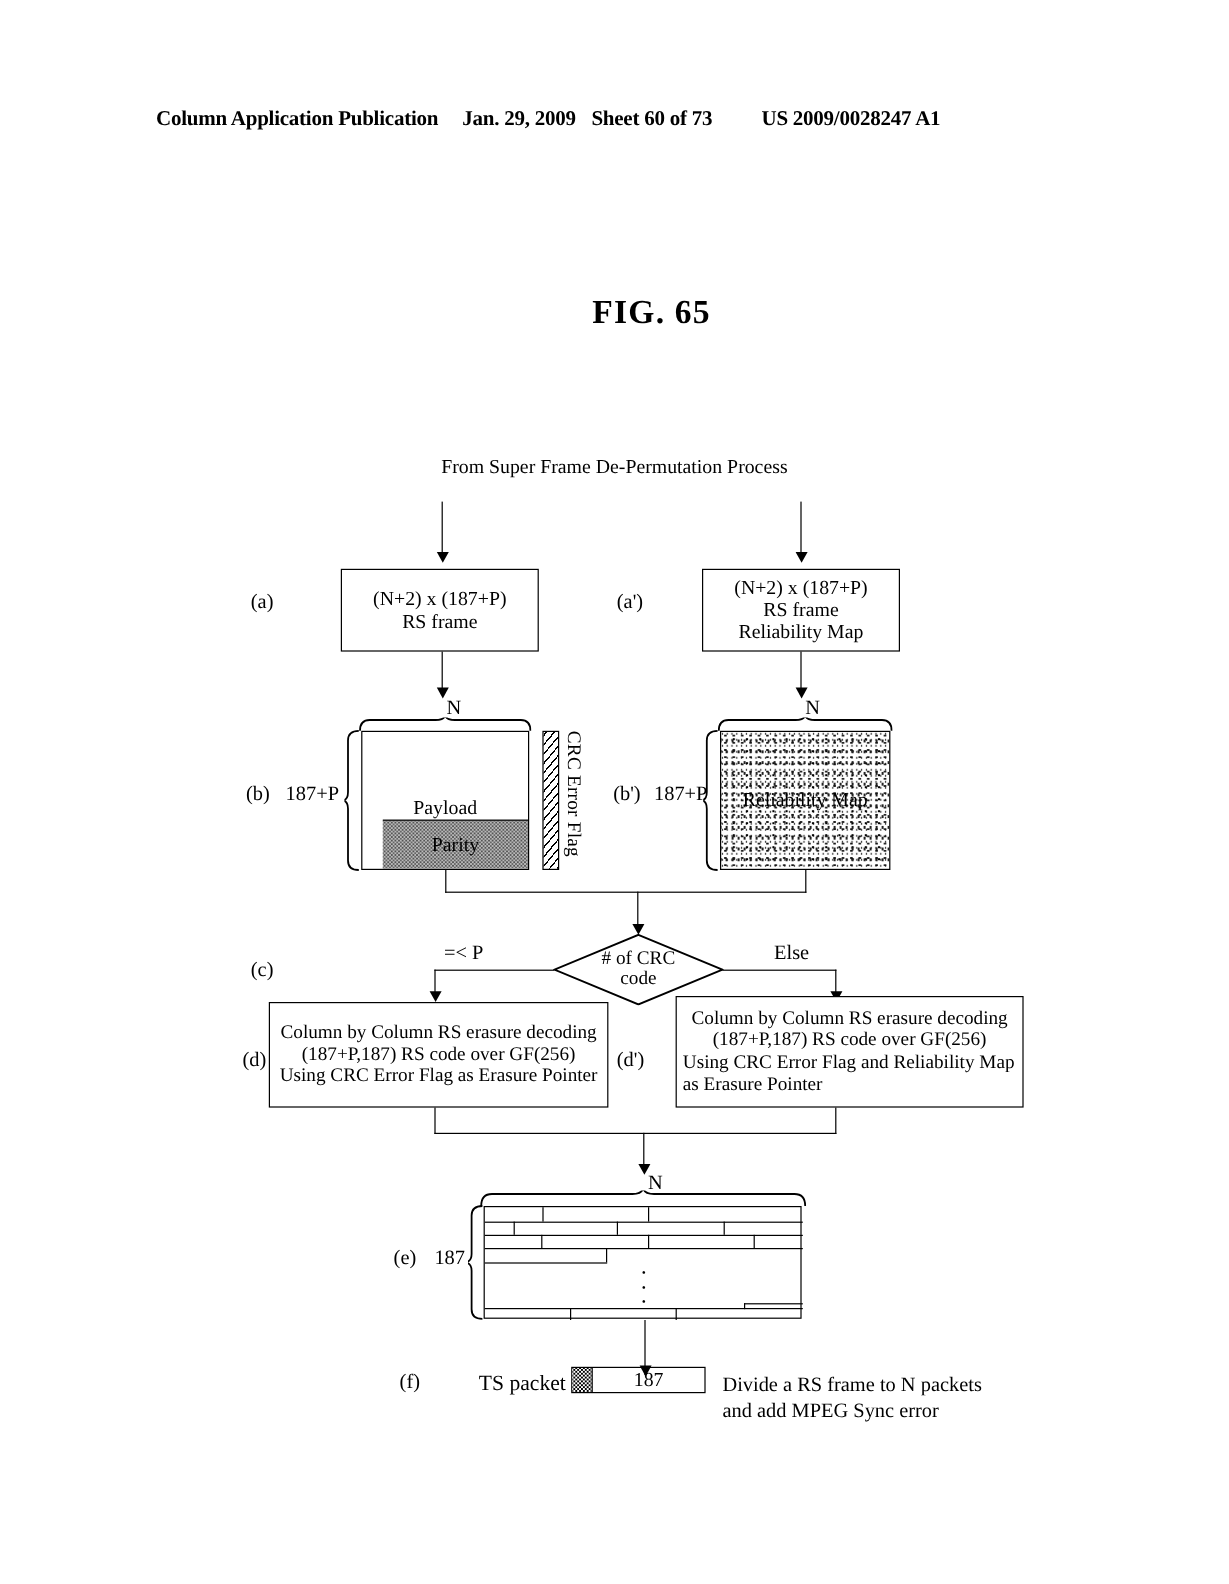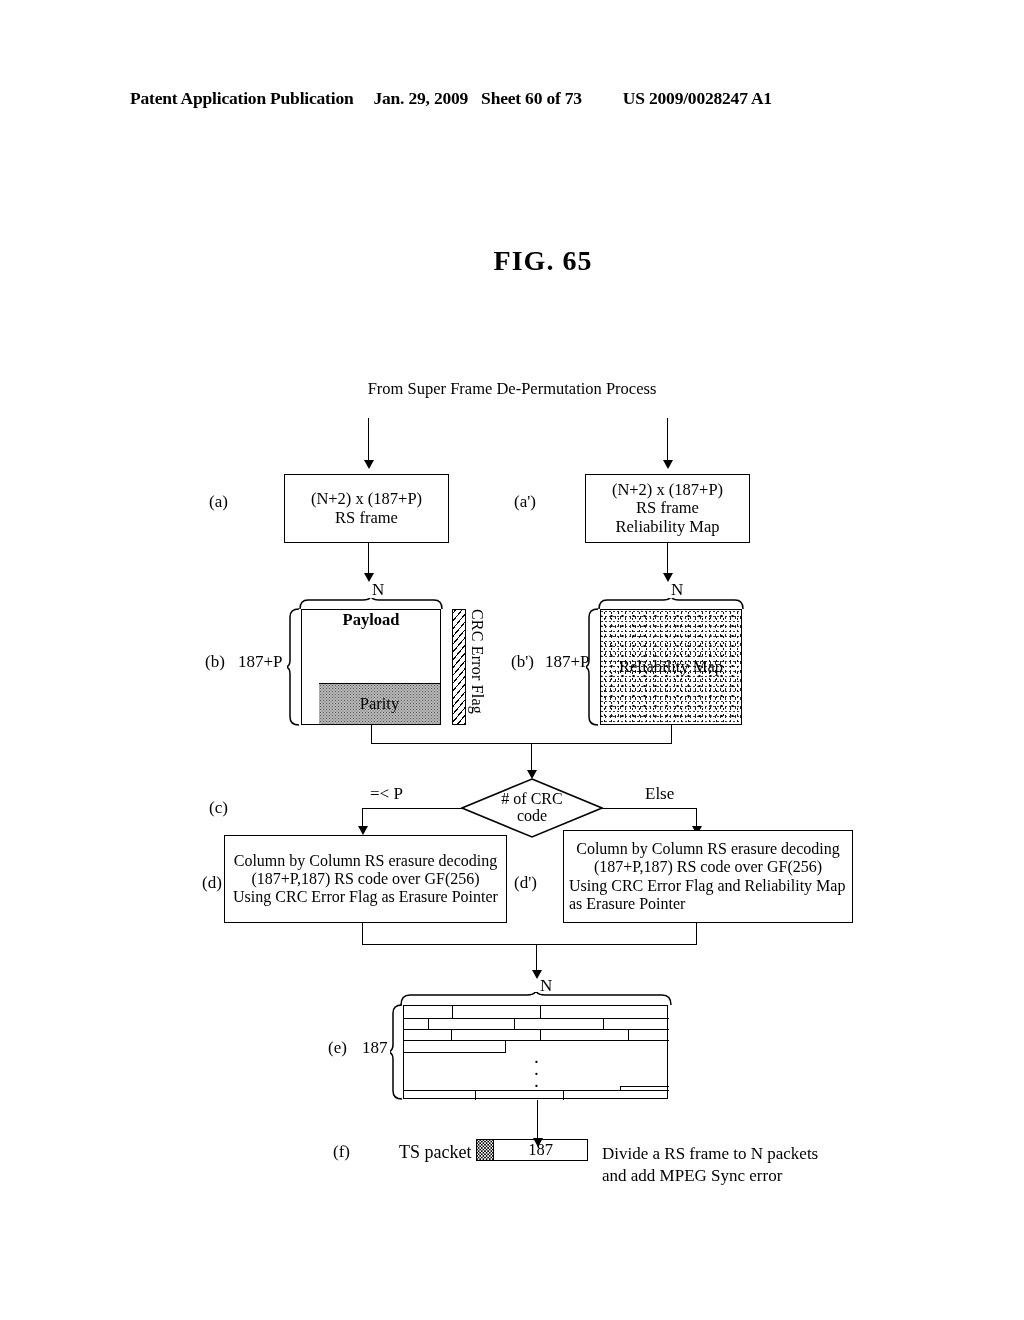--- a/index.html
+++ b/index.html
@@ -141,21 +141,21 @@
     text-align: center;
     font-size: 19px;
     line-height: 0.62;
     letter-spacing: 0;
   }
 </style>
 </head>
 <body>
 
 <div id="page-header">
-  <span class="h-pub">Patent Application Publication</span>
+  <span class="h-pub">Column Application Publication</span>
   <span class="h-date">Jan. 29, 2009</span>
   <span class="h-sheet">Sheet 60 of 73</span>
   <span class="h-num">US 2009/0028247 A1</span>
 </div>
 
 <div id="fig-title">FIG. 65</div>
 
 <div class="txt ctr" style="top:380px; left:0; width:1024px; font-size:16.5px;">From Super Frame De-Permutation Process</div>
 
 <div class="vline" style="top:418px; left:368px; height:46px;"></div>
@@ -193,21 +193,21 @@
 </svg>
 
 <div class="txt" style="top:652px; left:205px; font-size:17px;">(b)</div>
 <div class="txt" style="top:652px; left:238px; font-size:17px;">187+P</div>
 
 <svg class="brace" style="top:608px; left:287px;" width="13" height="118" viewBox="0 0 13 118">
   <path d="M12,1 Q3,1 3,9 L3,52 Q3,59 -2,59 Q3,59 3,66 L3,109 Q3,117 12,117" fill="none" stroke="#000" stroke-width="1.5"></path>
 </svg>
 
 <div class="abs" style="top:609px; left:301px; width:140px; height:116px; border:1.5px solid #000; box-sizing:border-box;">
-  <div class="abs" style="top:0; left:0; right:0; height:73px; display:flex; align-items:flex-start; justify-content:center;font-weight:bold;">
+  <div class="abs" style="top:0; left:0; right:0; height:73px; display:flex; align-items:flex-end; justify-content:center;">
     <span style="font-size:16.5px;">Payload</span>
   </div>
   <div class="abs parity-fill" style="top:73px; left:0; right:0; bottom:0; border-top:1.5px solid #000; display:flex; align-items:center; justify-content:center;margin-left:17px;">
     <span style="font-size:16.5px;">Parity</span>
   </div>
 </div>
 
 <div class="abs hatch-fill" style="top:609px; left:452px; width:14px; height:116px; border:1.5px solid #000; box-sizing:border-box;"></div>
 <div class="vert-label" style="top:609px; left:468px; height:116px;">CRC Error Flag</div>
 

